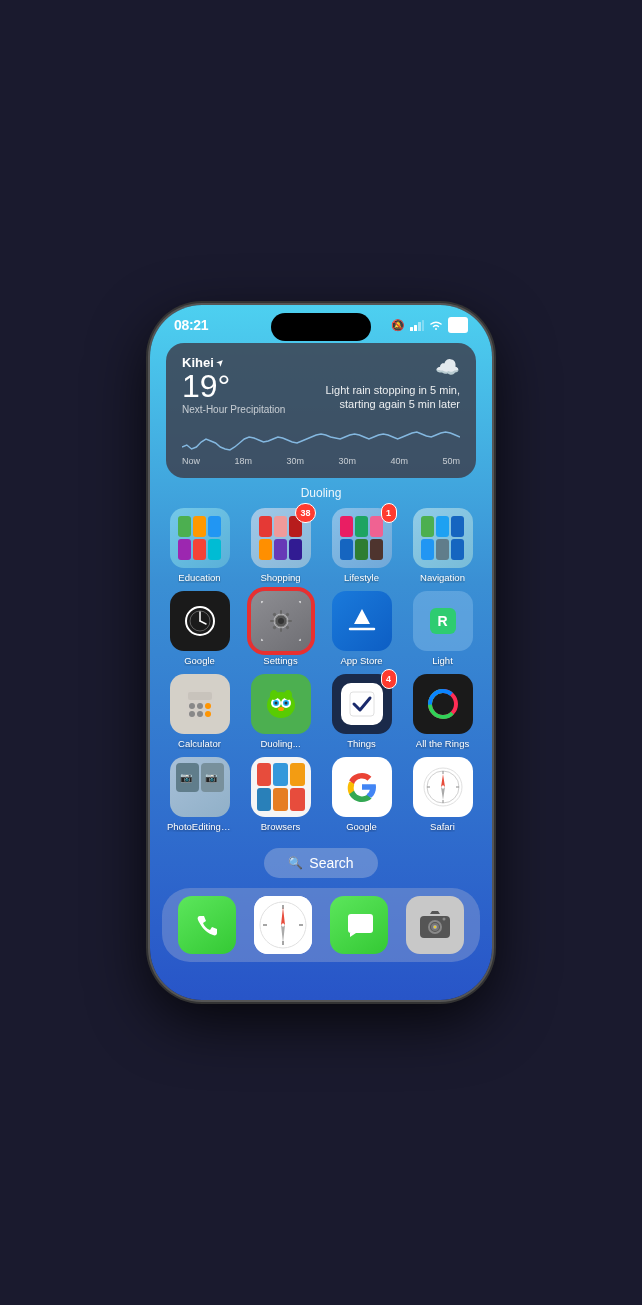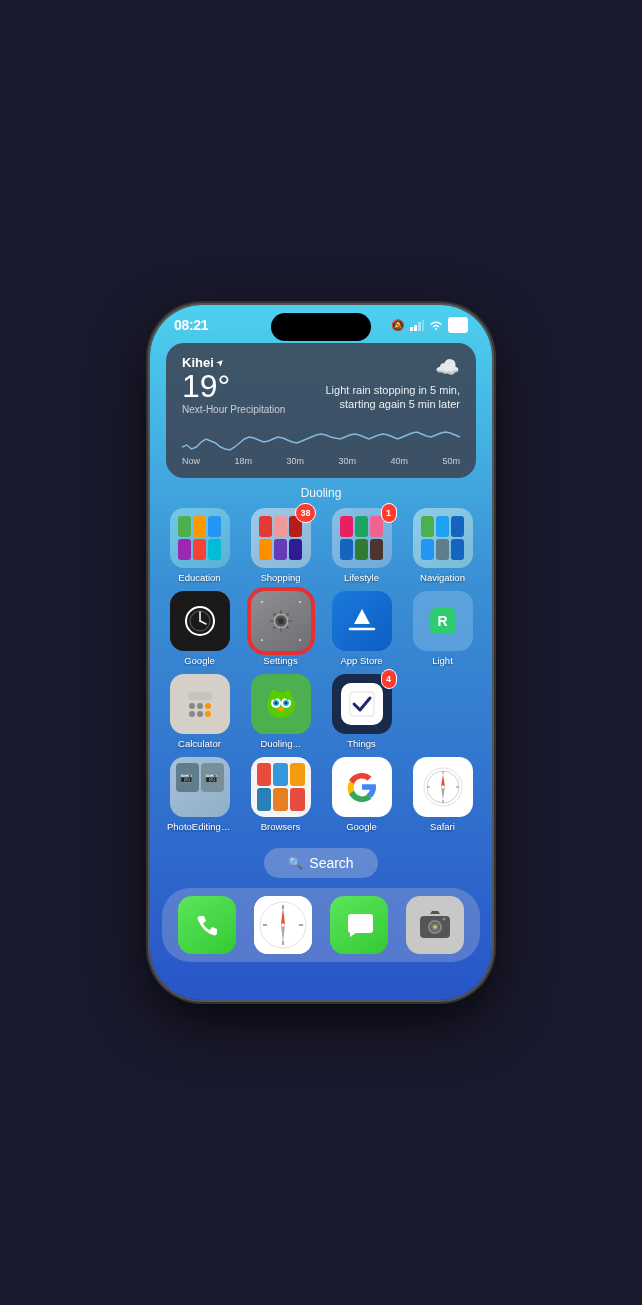--- a/index.html
+++ b/index.html
@@ -594,20 +594,30 @@
             <svg width="28" height="28" viewBox="0 0 28 28">
               <rect x="2" y="2" width="24" height="24" rx="3" fill="white" stroke="#e0e0e0" stroke-width="1"></rect>
               <path d="M6 14 L12 20 L22 8" stroke="#1a2a6c" stroke-width="3" stroke-linecap="round" stroke-linejoin="round" fill="none"></path>
             </svg>
           </div>
           <span class="badge">4</span>
         </div>
         <span class="app-label">Things</span>
       </div>
 
+      <div class="app-item">
+        <div class="app-icon rings-app">
+          <svg width="42" height="42" viewBox="0 0 42 42">
+            <circle cx="21" cy="21" r="13" fill="none" stroke="#ff2d55" stroke-width="4"></circle>
+            <circle cx="21" cy="21" r="13" fill="none" stroke="#30d158" stroke-width="4" stroke-dasharray="50 32" stroke-dashoffset="-10"></circle>
+            <circle cx="21" cy="21" r="13" fill="none" stroke="#0a84ff" stroke-width="4" stroke-dasharray="30 52" stroke-dashoffset="-40"></circle>
+          </svg>
+        </div>
+        <span class="app-label">All the Rings</span>
+      </div>
     </div>
 
     <div class="app-grid" style="margin-top:8px;">
 
       <div class="app-item">
         <div class="app-icon photo-app">
           <div style="display:grid;grid-template-columns:repeat(2,1fr);gap:2px;padding:6px;width:100%;height:100%;">
             <div style="background:#607d8b;border-radius:4px;display:flex;align-items:center;justify-content:center;font-size:10px;">📷</div>
             <div style="background:#78909c;border-radius:4px;display:flex;align-items:center;justify-content:center;font-size:10px;">📷</div>
             <div style="background:transparent;"></div>

